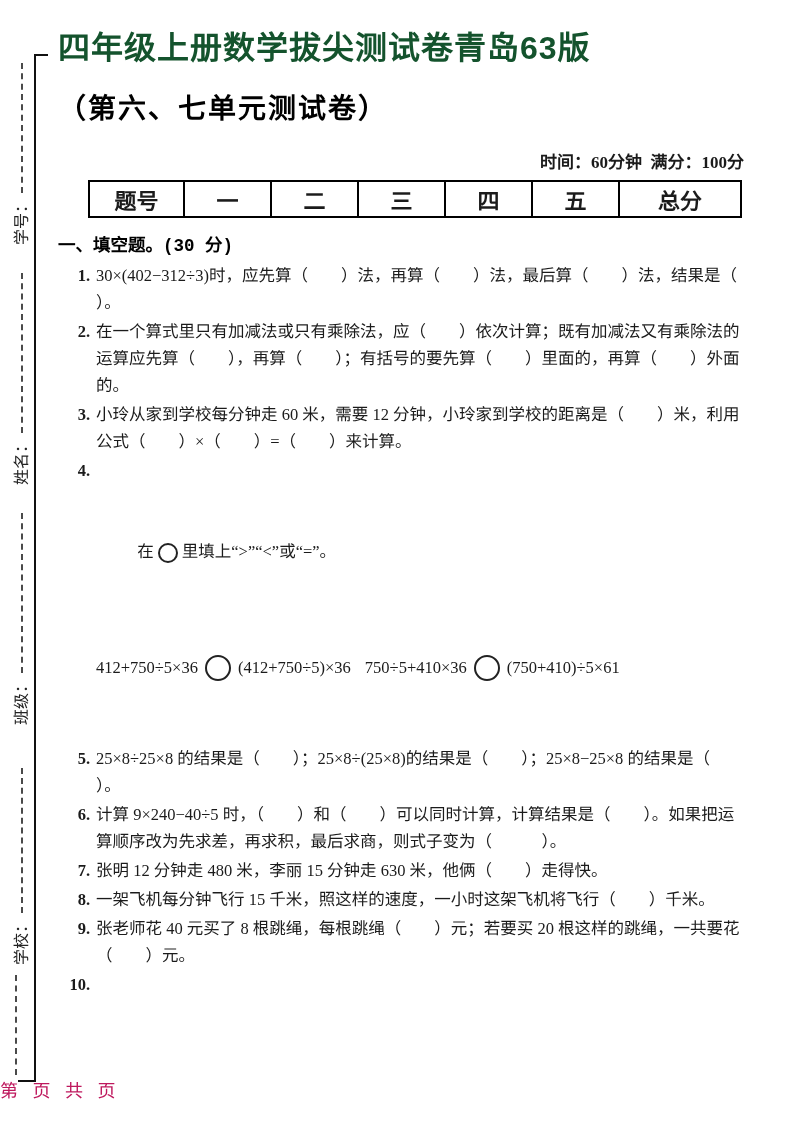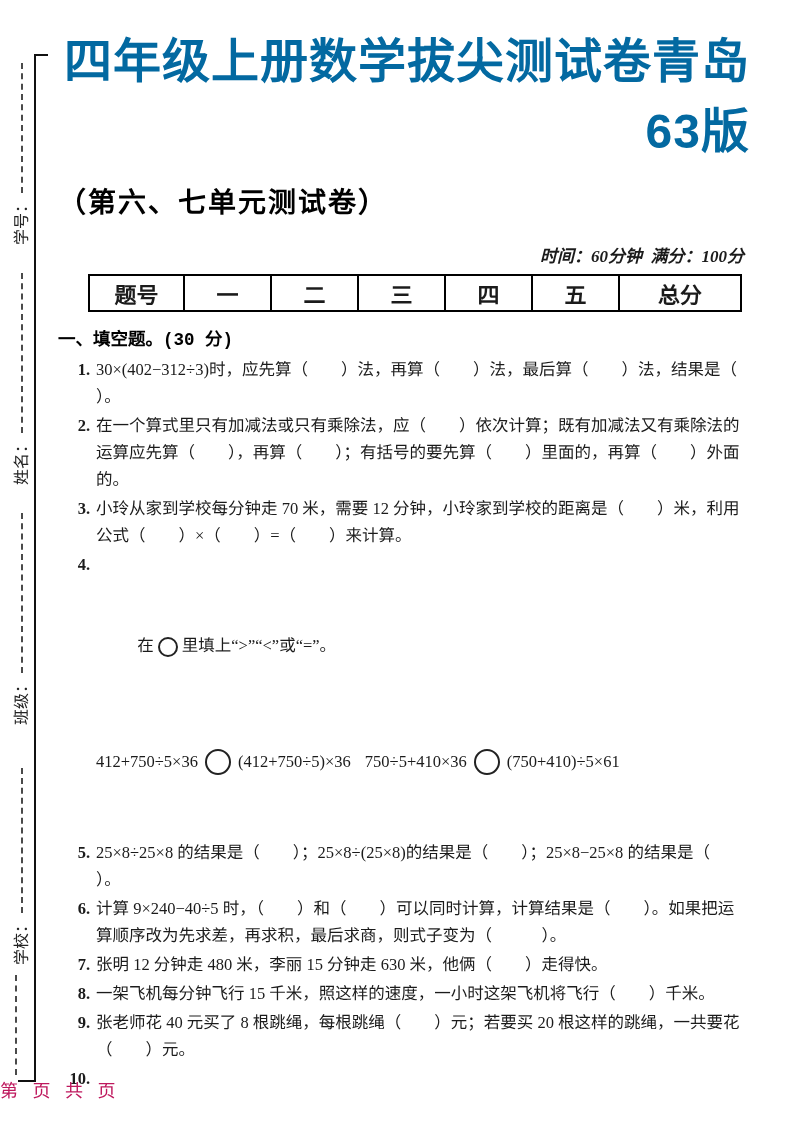--- a/index.html
+++ b/index.html
@@ -26,31 +26,31 @@
   }
   .side-label { font-family: "Liberation Serif", serif; }
   .side-line { display: inline-block; border-bottom: 2px dashed #4a4a4a; vertical-align: 4px; margin-left: 4px; }
   .side-extra-line { position: absolute; left: 15px; top: 975px; height: 100px; width: 0; border-left: 2px dashed #4a4a4a; }
 
   
   .main { position: absolute; left: 58px; top: 16px; width: 692px; }
 
   .page-title {
     font-family: "Liberation Sans", sans-serif;
-    font-weight: bold; font-size: 48px; text-align: right;
-    letter-spacing: 1px; color: #0369a1; margin-top: 6px;
+    font-weight: bold; font-size: 32px; text-align: left;
+    letter-spacing: 1px; color: #14532d; margin-top: 6px;
   }
   .page-subtitle {
     font-family: "Liberation Sans", sans-serif;
     font-weight: bold; font-size: 28px; text-align: left;
     letter-spacing: 2px; color: #000; margin-top: 18px;
   }
   .exam-info {
     text-align: right; font-size: 17px; font-weight: bold;
-    margin-top: 22px; padding-right: 6px; white-space: pre-wrap; font-style: italic;
+    margin-top: 22px; padding-right: 6px; white-space: pre-wrap;
   }
 
   
   table.score-table {
     border-collapse: collapse; margin-top: 7px; margin-left: 30px;
     width: 652px; table-layout: fixed;
   }
   table.score-table td {
     border: 2px solid #000; height: 30px; text-align: center; vertical-align: middle;
     font-size: 22px; font-weight: bold; font-family: "Liberation Serif", serif;
@@ -147,21 +147,21 @@
       <div class="qbody">30×(402−312÷3)时，应先算（        ）法，再算（        ）法，最后算（        ）法，结果是（        ）。</div>
     </div>
 
     <div class="question">
       <span class="qnum">2.</span>
       <div class="qbody">在一个算式里只有加减法或只有乘除法，应（        ）依次计算；既有加减法又有乘除法的运算应先算（        ），再算（        ）；有括号的要先算（        ）里面的，再算（        ）外面的。</div>
     </div>
 
     <div class="question">
       <span class="qnum">3.</span>
-      <div class="qbody">小玲从家到学校每分钟走 70 米，需要 12 分钟，小玲家到学校的距离是（        ）米，利用公式（        ）×（        ）=（        ）来计算。</div>
+      <div class="qbody">小玲从家到学校每分钟走 60 米，需要 12 分钟，小玲家到学校的距离是（        ）米，利用公式（        ）×（        ）=（        ）来计算。</div>
     </div>
 
     <div class="question">
       <span class="qnum">4.</span>
       <div class="qbody">
         <div class="q4-intro">
           <span>在</span><span class="circle circle-sm"></span><span>里填上“&gt;”“&lt;”或“=”。</span>
         </div>
         <div class="q4-row row2">
           <span class="cmp-pair">

